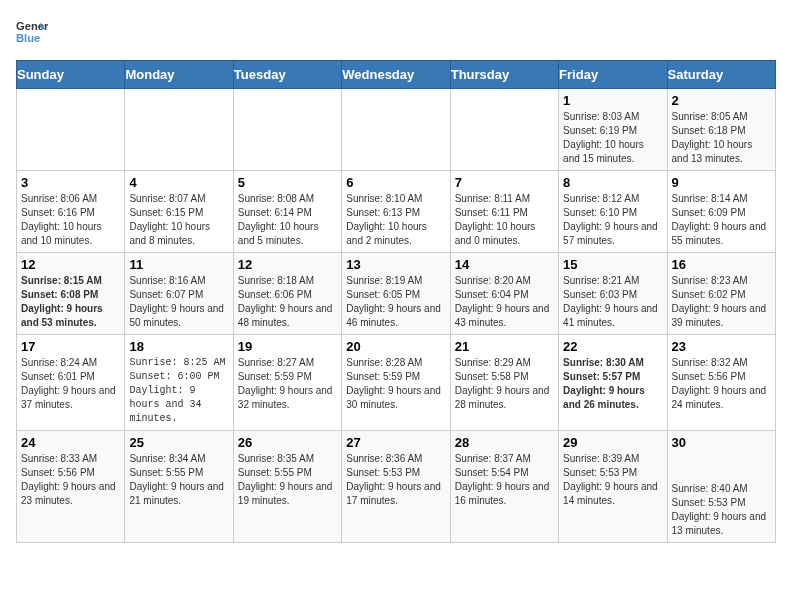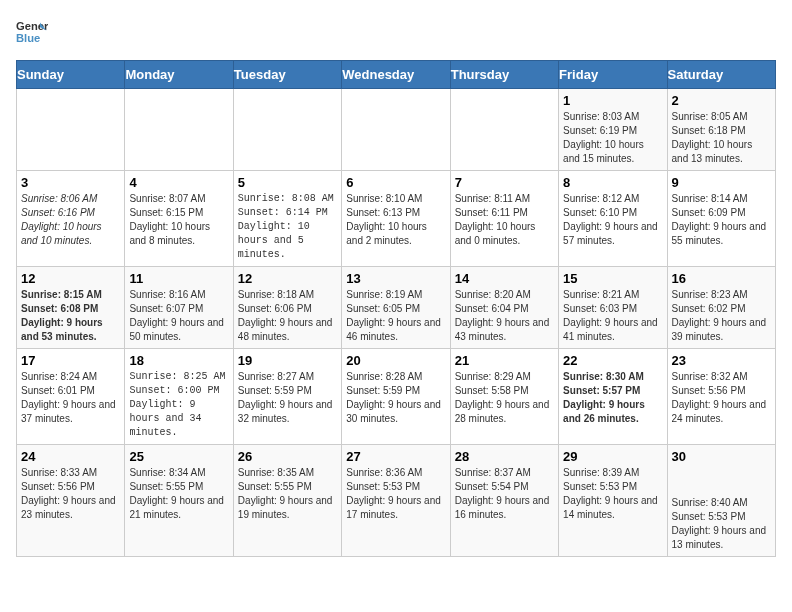--- a/index.html
+++ b/index.html
@@ -122,33 +122,33 @@
         <td>
           <span class="day-num">2</span>
           <div class="day-info" style="white-space: pre-line;">Sunrise: 8:05 AM
 Sunset: 6:18 PM
 Daylight: 10 hours and 13 minutes.</div>
         </td>
       </tr>
       <tr>
         <td>
           <span class="day-num">3</span>
-          <div class="day-info" style="white-space: pre-line; font-style: italic;">Sunrise: 8:06 AM
+          <div class="day-info" style="white-space: pre-line;">Sunrise: 8:06 AM
 Sunset: 6:16 PM
 Daylight: 10 hours and 10 minutes.</div>
         </td>
         <td>
           <span class="day-num">4</span>
           <div class="day-info" style="white-space: pre-line;">Sunrise: 8:07 AM
 Sunset: 6:15 PM
 Daylight: 10 hours and 8 minutes.</div>
         </td>
         <td>
           <span class="day-num">5</span>
-          <div class="day-info" style="white-space: pre-line; font-family: Liberation Mono, monospace;">Sunrise: 8:08 AM
+          <div class="day-info" style="white-space: pre-line;">Sunrise: 8:08 AM
 Sunset: 6:14 PM
 Daylight: 10 hours and 5 minutes.</div>
         </td>
         <td>
           <span class="day-num">6</span>
           <div class="day-info" style="white-space: pre-line;">Sunrise: 8:10 AM
 Sunset: 6:13 PM
 Daylight: 10 hours and 2 minutes.</div>
         </td>
         <td>

